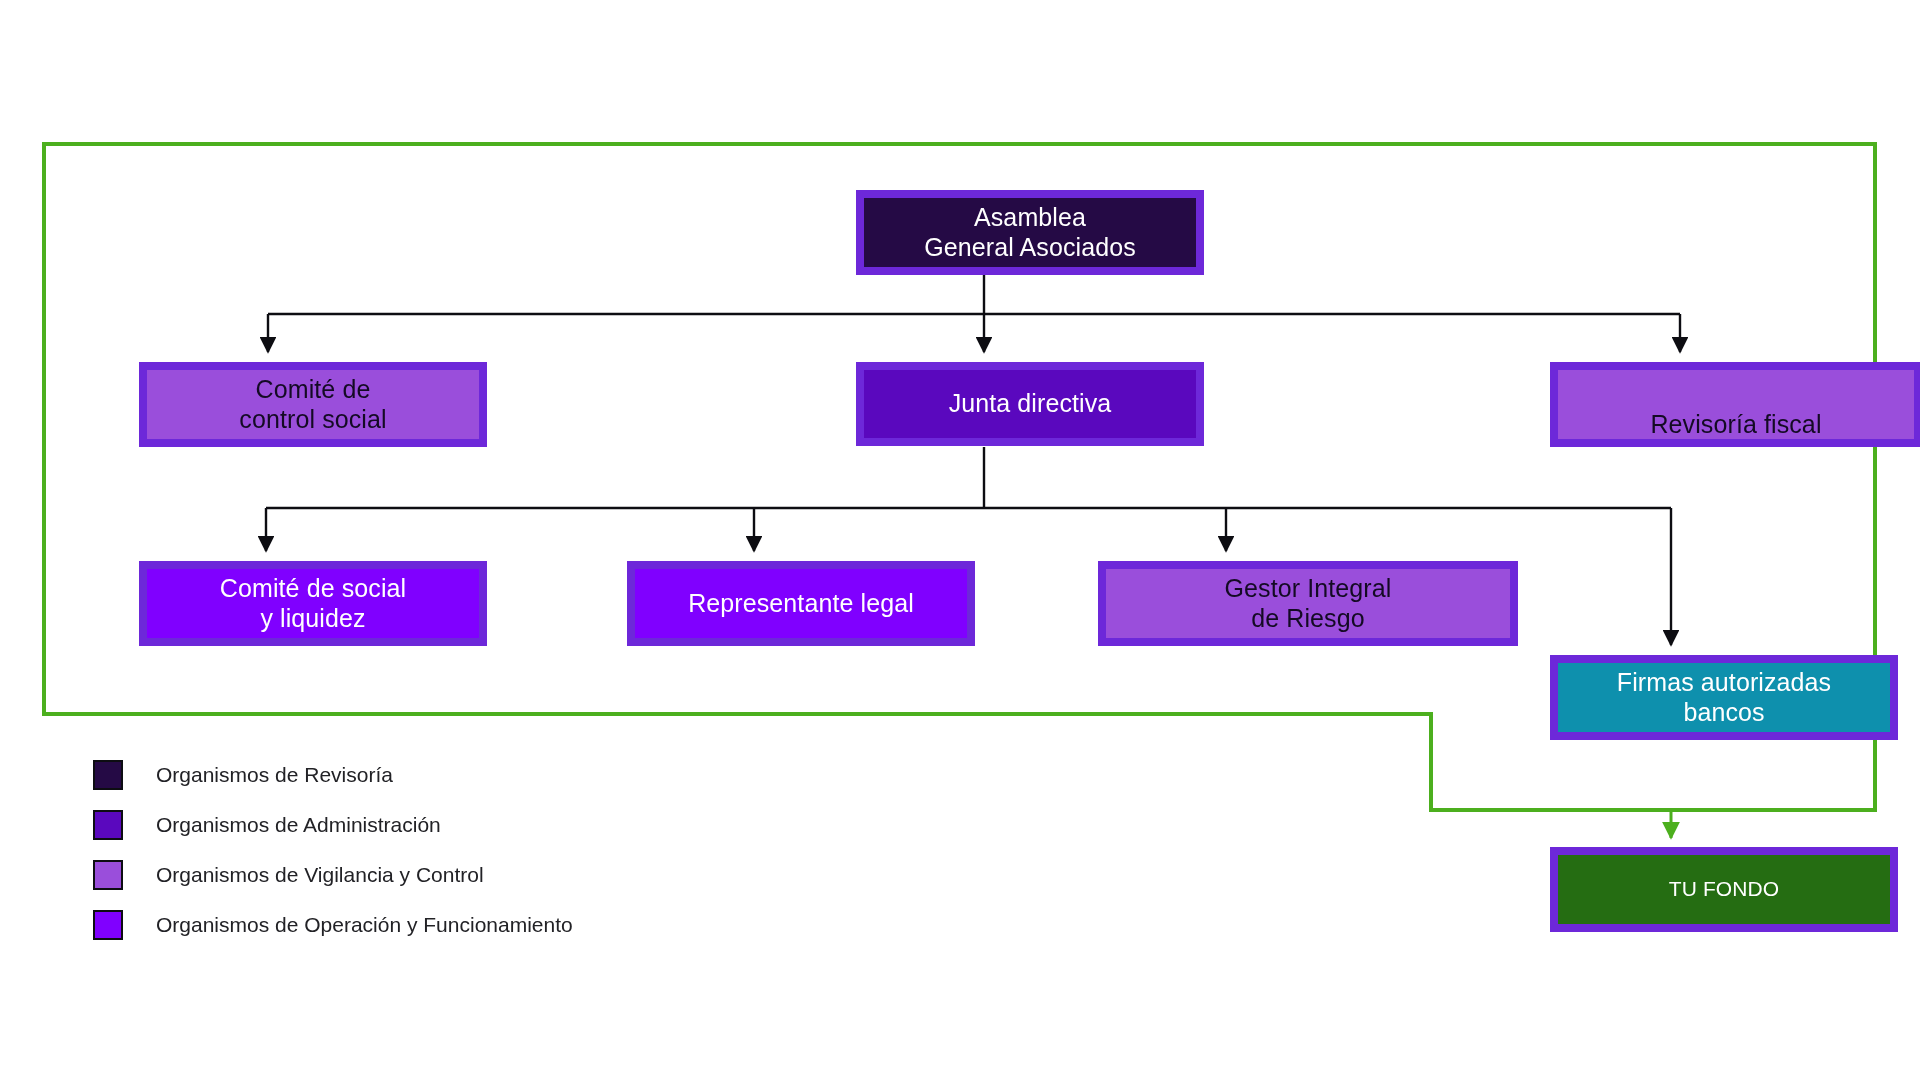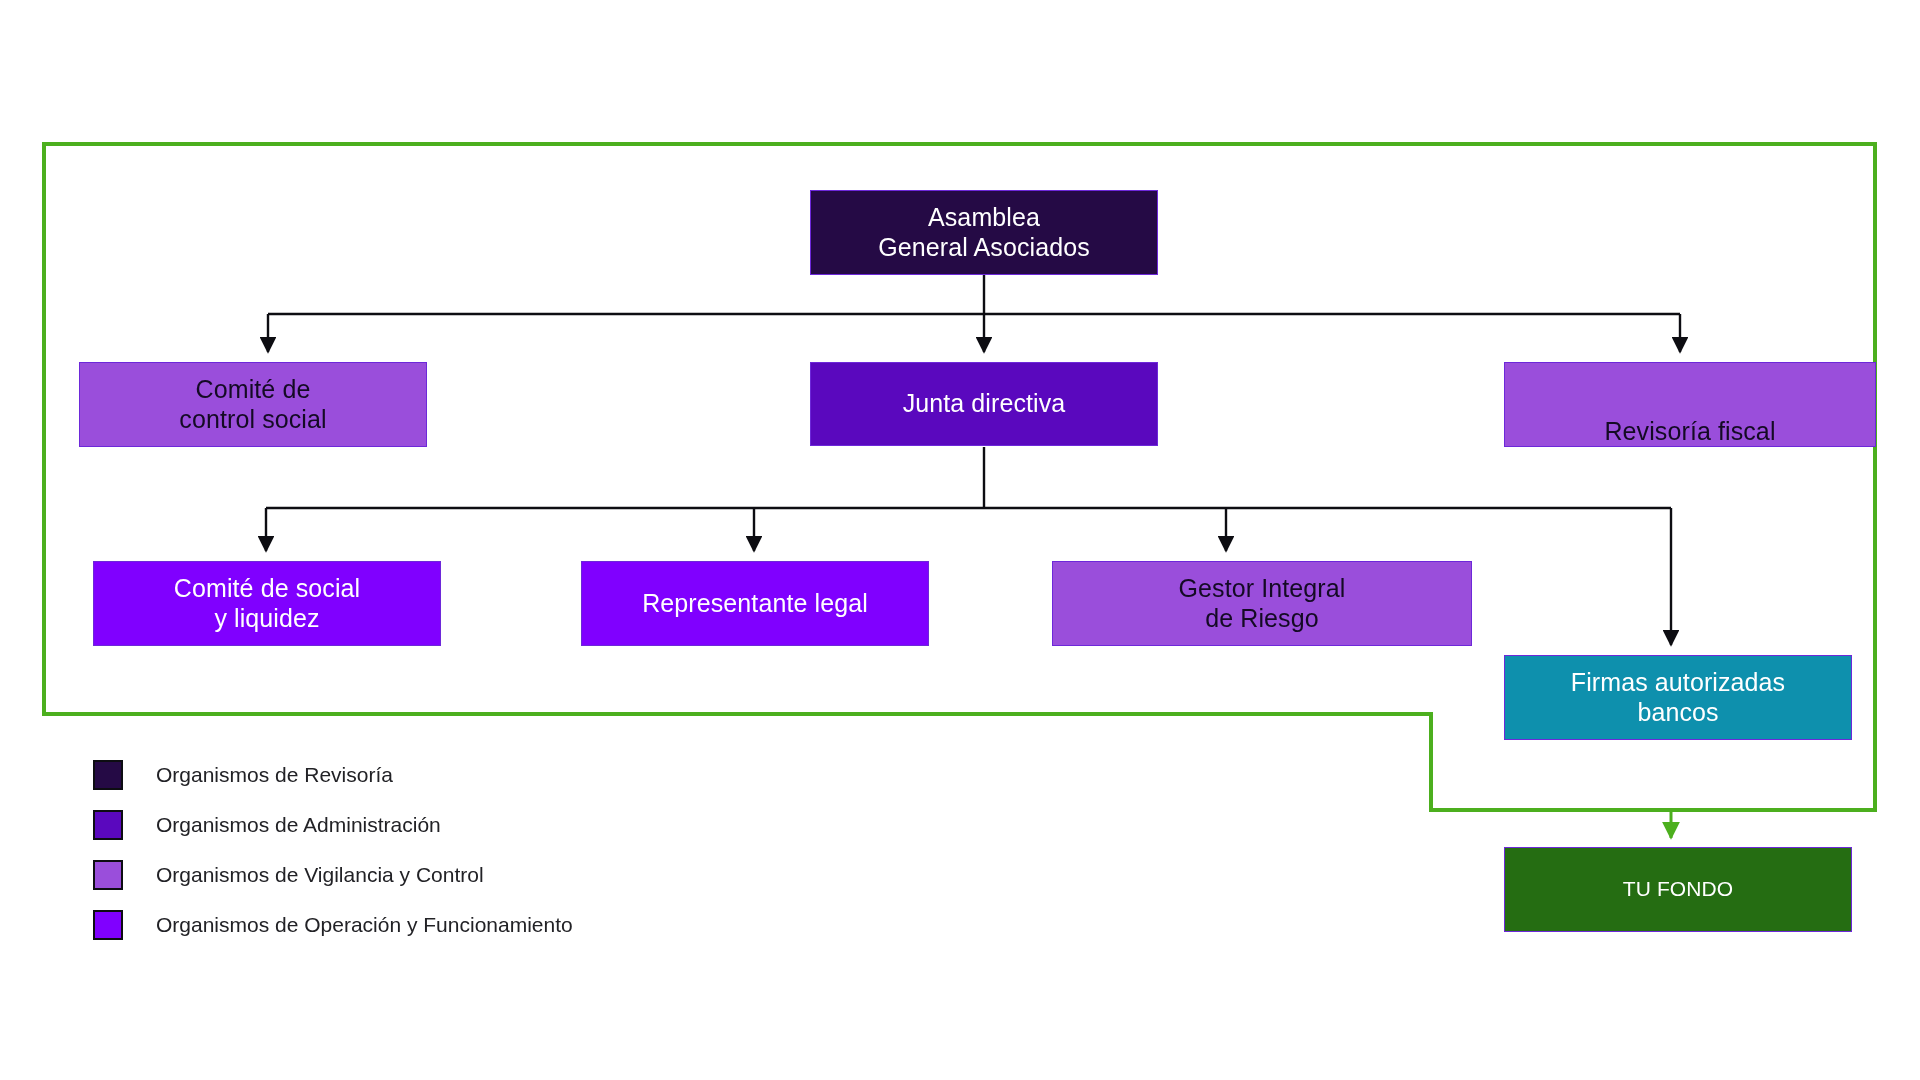--- a/index.html
+++ b/index.html
@@ -24,30 +24,31 @@
     left: 0;
     top: 0;
     width: 1920px;
     height: 1080px;
     pointer-events: none;
   }
   
   .node {
     position: absolute;
     box-sizing: border-box;
-    border: 1px solid #6d28d9;
+    border: 8px solid #6d28d9;
     display: flex;
     align-items: center;
     justify-content: center;
     text-align: center;
     line-height: 1.18;
     font-size: 25px;
     font-weight: 400;
     letter-spacing: 0.1px;
     z-index: 3;
+    margin-left: 46px;
   }
   .node .lbl {
     display: block;
     white-space: pre-line;
     padding: 0 8px;
   }
   .txt-light { color: #ffffff; }
   .txt-dark  { color: #140a24; }
 
   
@@ -113,21 +114,21 @@
     <g stroke="#4CAF1E" stroke-width="3" fill="none">
       <line x1="1671" y1="810" x2="1671" y2="838" marker-end="url(#arrow-green)"></line>
     </g>
   </svg>
 
   <div class="node txt-light" style="left:810px; top:190px; width:348px; height:85px; background:#250A45;">
     <span class="lbl">Asamblea
 General Asociados</span>
   </div>
 
-  <div class="node txt-dark" style="left:79px; top:362px; width:348px; height:85px; background:#9A4EDB;">
+  <div class="node txt-dark" style="left:93px; top:362px; width:348px; height:85px; background:#9A4EDB;">
     <span class="lbl">Comité de
 control social</span>
   </div>
 
   <div class="node txt-light" style="left:810px; top:362px; width:348px; height:84px; background:#5A08BE;">
     <span class="lbl">Junta directiva</span>
   </div>
 
   <div class="node txt-dark" style="left:1504px; top:362px; width:372px; height:85px; background:#9A4EDB;align-items:flex-end;">
     <span class="lbl">Revisoría fiscal</span>

